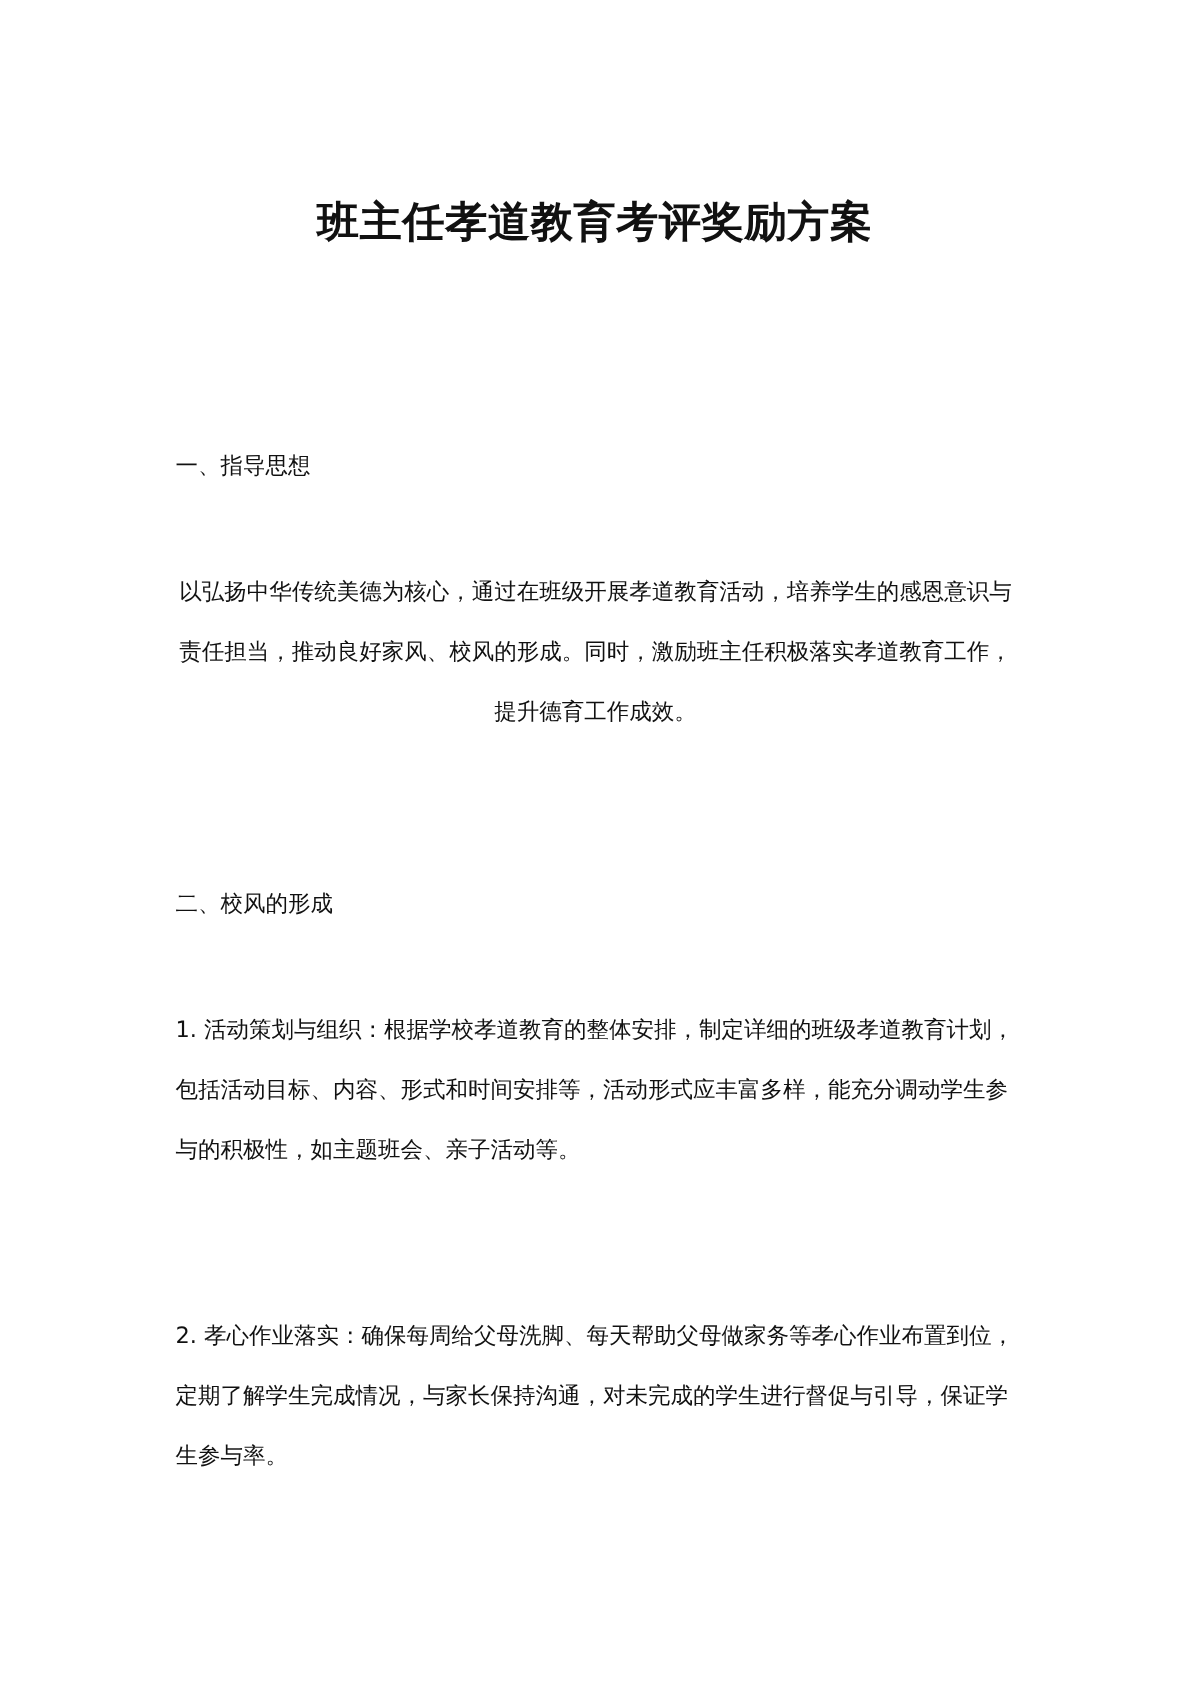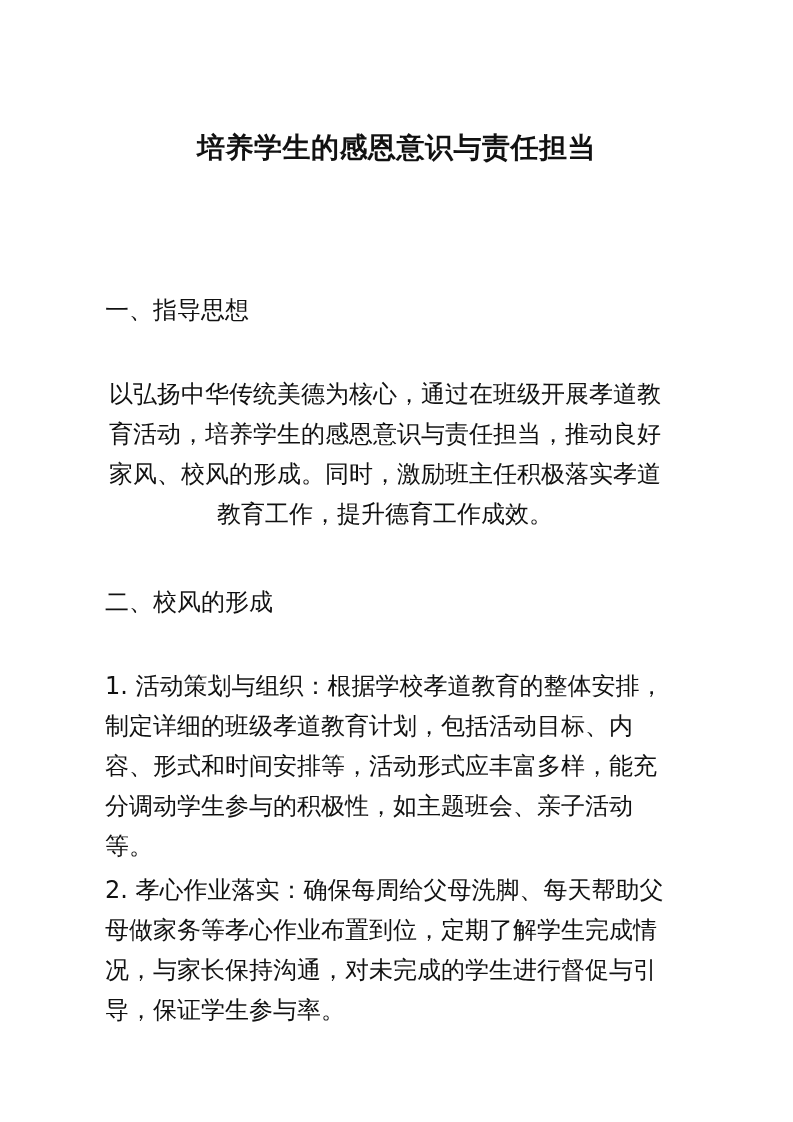--- a/index.html
+++ b/index.html
@@ -1,27 +1,27 @@
 <!DOCTYPE html>
 <html><head>
 <meta charset="utf-8">
 <style>
   html, body { margin:0; padding:0; background:#ffffff; }
   body { width:793px; height:1122px; position:relative; overflow:hidden;
          font-family:"DejaVu Sans", "Liberation Sans", sans-serif; color:#111; }
   .title { position:absolute; top:128px; left:0; width:793px; text-align:center;
            font-size:28px; font-weight:bold; line-height:40px; letter-spacing:0.5px; }
-  .block { position:absolute; left:105px; width:560px; font-size:24px; line-height:40px; }
+  .block { position:absolute; left:117px; width:560px; font-size:15px; line-height:40px; }
   .heading { }
   p { margin:0; }
 </style>
 </head>
 <body>
 
-<div class="title">培养学生的感恩意识与责任担当</div>
+<div class="title">班主任孝道教育考评奖励方案</div>
 
 <div class="block heading" style="top:290px;">一、指导思想</div>
 
 <p class="block" style="top:374px;text-align:center;">以弘扬中华传统美德为核心，通过在班级开展孝道教育活动，培养学生的感恩意识与责任担当，推动良好家风、校风的形成。同时，激励班主任积极落实孝道教育工作，提升德育工作成效。</p>
 
 <div class="block heading" style="top:582px;">二、校风的形成</div>
 
 <p class="block" style="top:666px;">1. 活动策划与组织：根据学校孝道教育的整体安排，制定详细的班级孝道教育计划，包括活动目标、内容、形式和时间安排等，活动形式应丰富多样，能充分调动学生参与的积极性，如主题班会、亲子活动等。</p>
 
 <p class="block" style="top:870px;">2. 孝心作业落实：确保每周给父母洗脚、每天帮助父母做家务等孝心作业布置到位，定期了解学生完成情况，与家长保持沟通，对未完成的学生进行督促与引导，保证学生参与率。</p>

